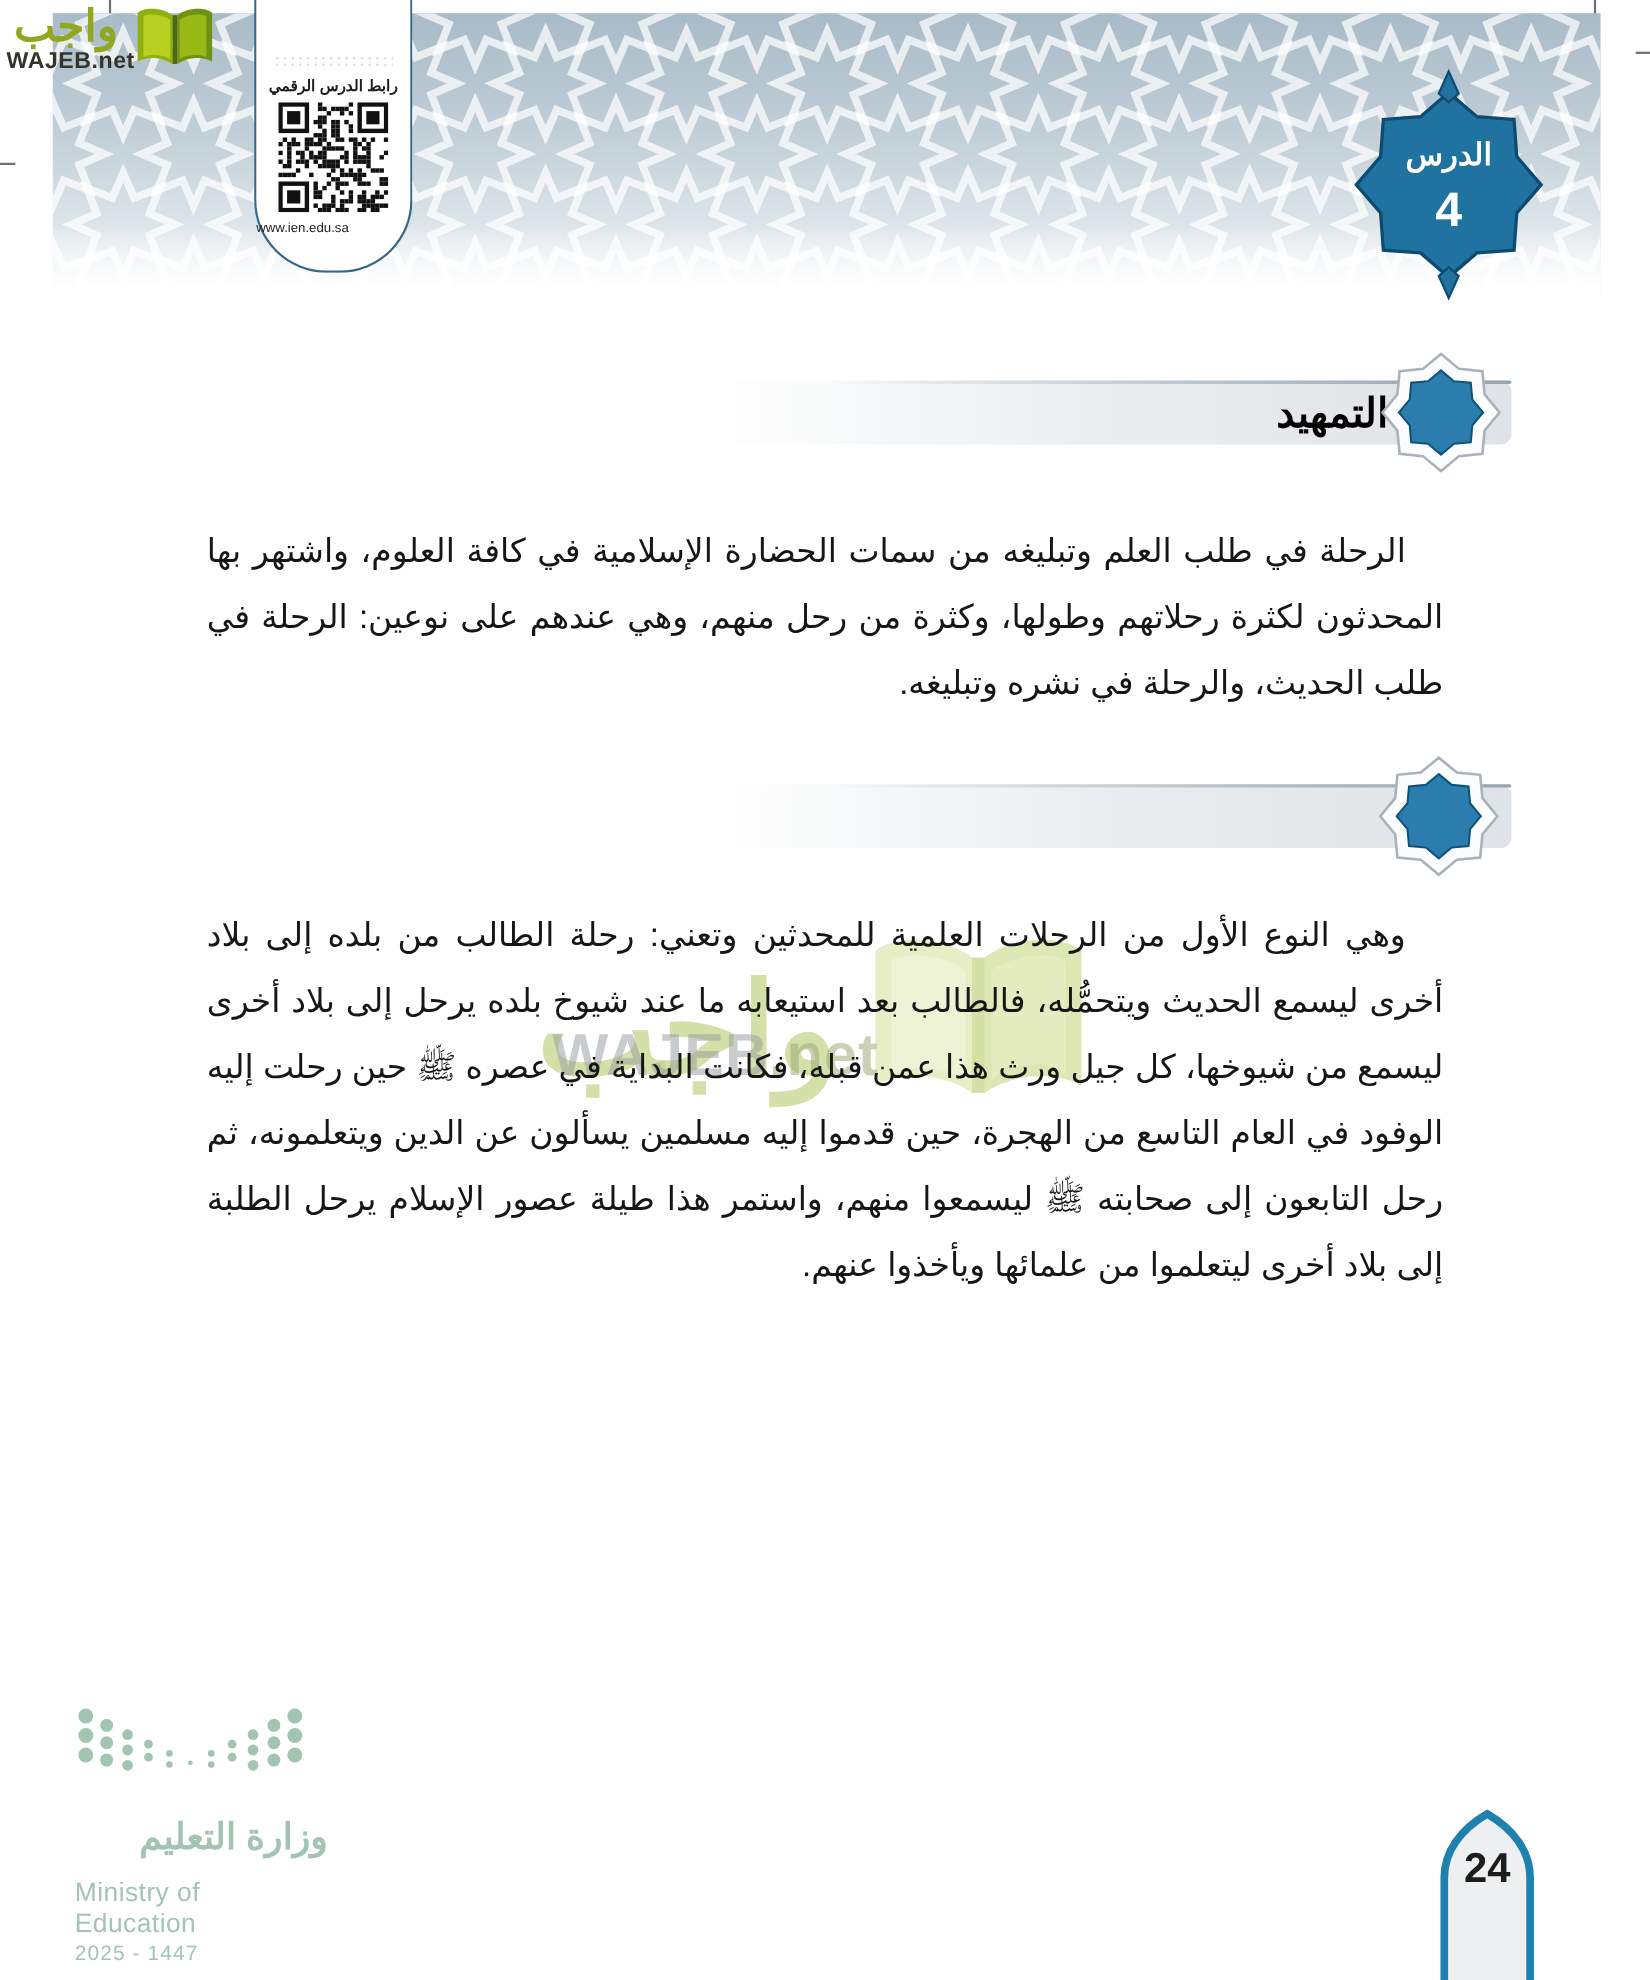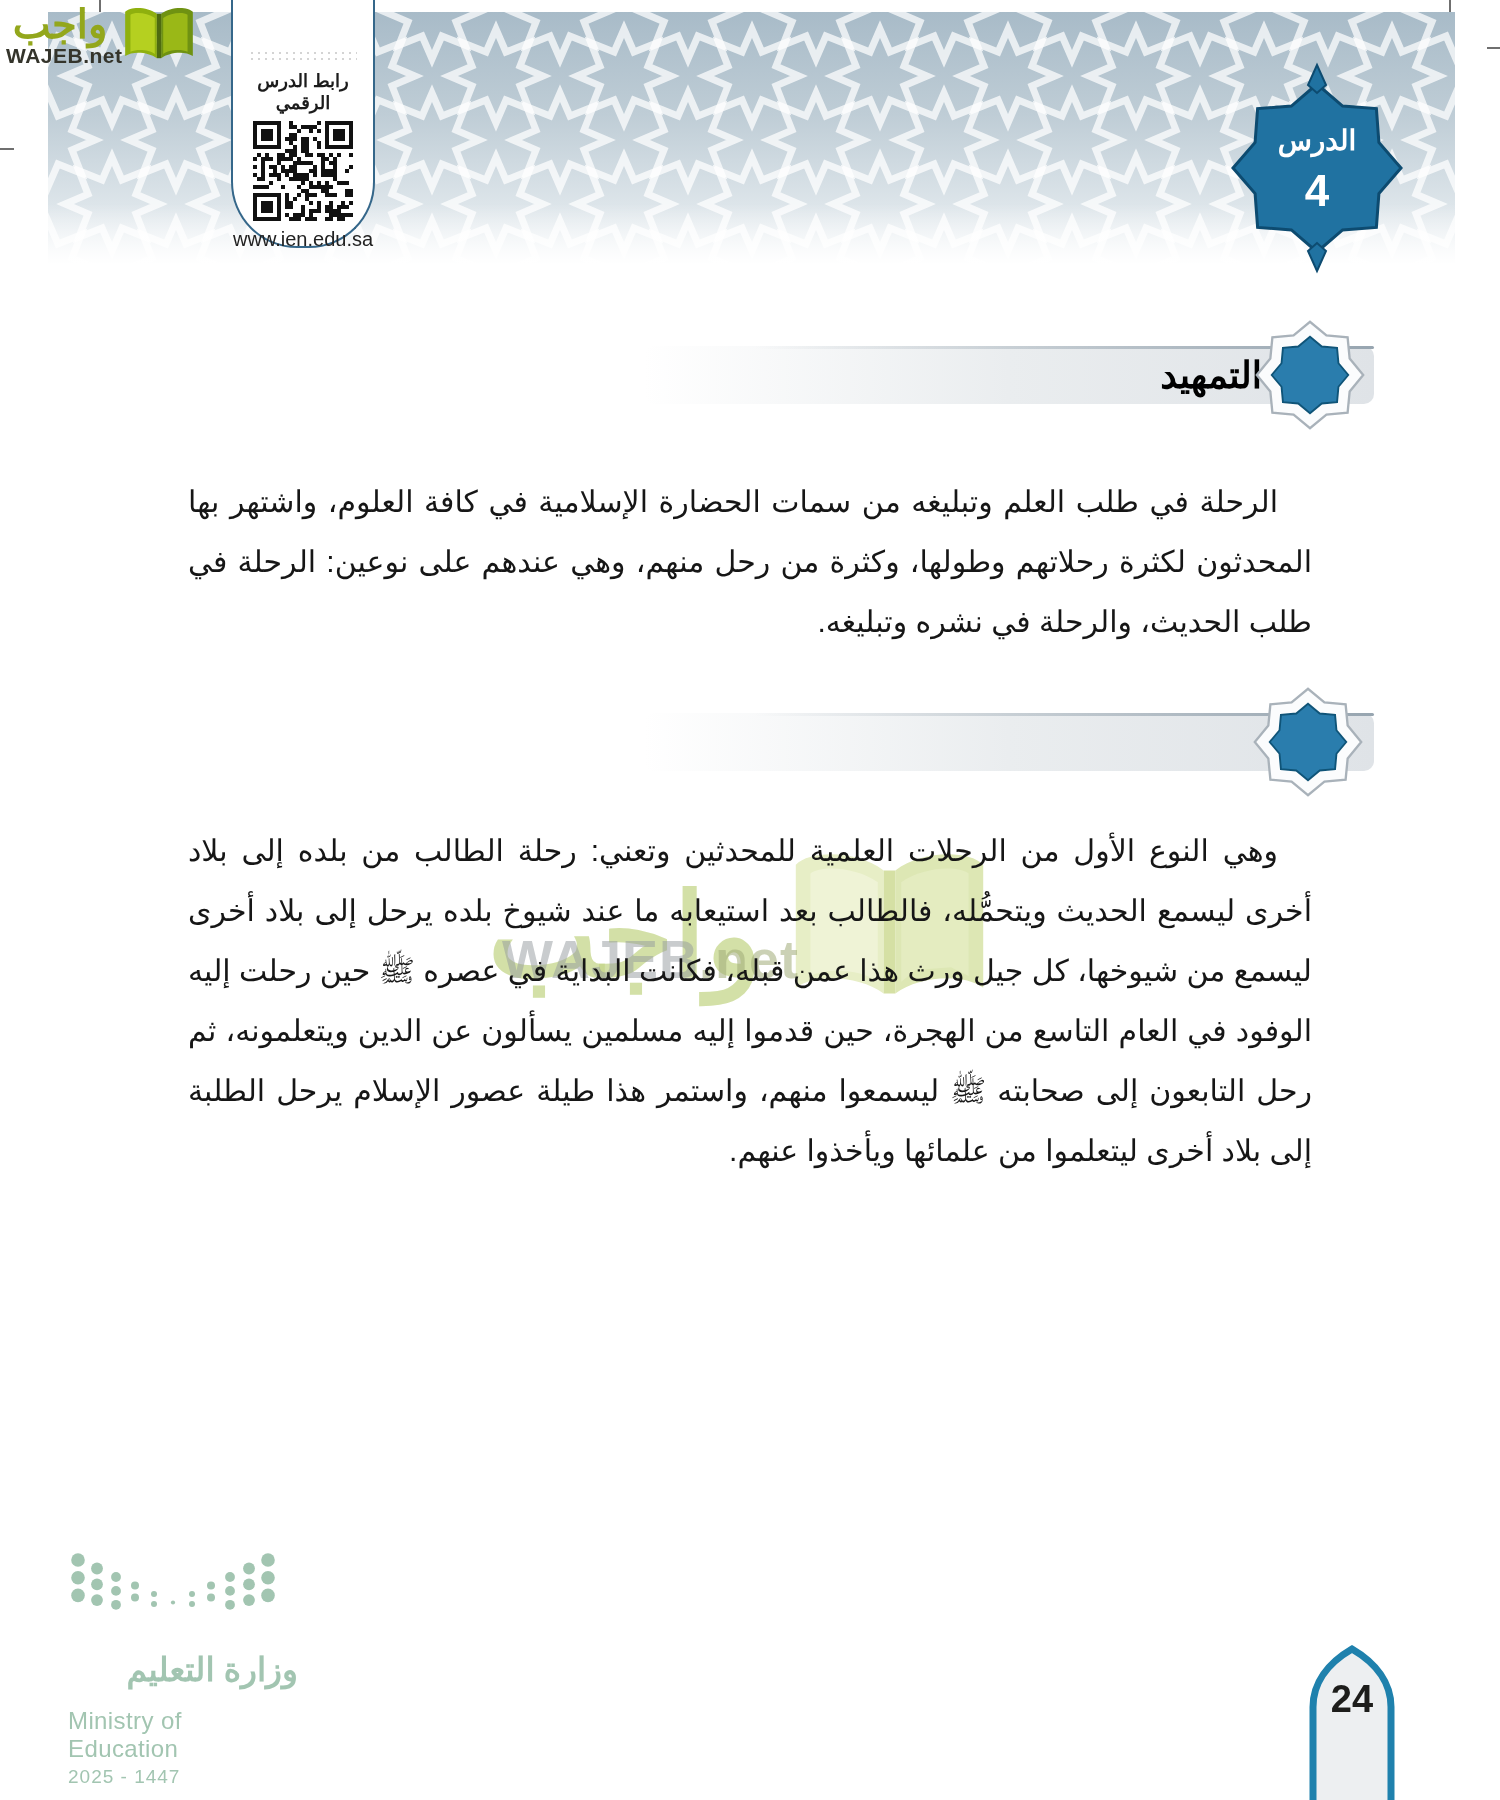--- a/index.html
+++ b/index.html
@@ -23,23 +23,23 @@
   .wj-ar{font-size:40px;line-height:40px;font-weight:bold;color:#93a71c;direction:rtl;}
   .wj-latin{font-size:21px;font-weight:bold;color:#34342b;letter-spacing:.5px;}
   .wj-book{display:block;}
 
   
   .qr-panel{position:absolute;left:231px;top:0;width:140px;height:246px;background:#fff;
         border:2px solid #35678a;border-top:none;border-radius:0 0 66px 66px;z-index:6;}
   .qr-lace{height:12px;margin:50px 16px 0;opacity:.75;
         background-image:radial-gradient(circle 1.6px at 3px 3px,#c6c6c6 60%,transparent 62%);
         background-size:7px 6px;}
-  .qr-caption{margin-top:8px;text-align:center;font-size:18px;font-weight:bold;color:#1c1c1c;direction:rtl;}
+  .qr-caption{margin-top:8px;text-align:center;font-size:14px;font-weight:bold;color:#1c1c1c;direction:rtl;}
   #qr-code{display:block;margin:7px auto 0;width:100px;height:100px;}
-  .qr-url{margin-top:7px;text-align:right;font-size:20px;color:#222;}
+  .qr-url{margin-top:7px;text-align:left;font-size:12px;color:#222;}
 
   
   .title{position:absolute;top:112px;left:150px;width:1200px;text-align:center;
         font-size:48px;font-weight:bold;color:#1d6a96;z-index:5;direction:rtl;}
   .badge{position:absolute;left:1229px;top:62px;width:176px;height:220px;z-index:5;}
   .badge svg{position:absolute;left:0;top:0;}
   .badge-label{position:absolute;top:62px;left:0;width:100%;text-align:center;
         font-size:28px;font-weight:bold;color:#fff;direction:rtl;}
   .badge-num{position:absolute;top:104px;left:0;width:100%;text-align:center;
         font-size:44px;font-weight:bold;color:#fff;}

